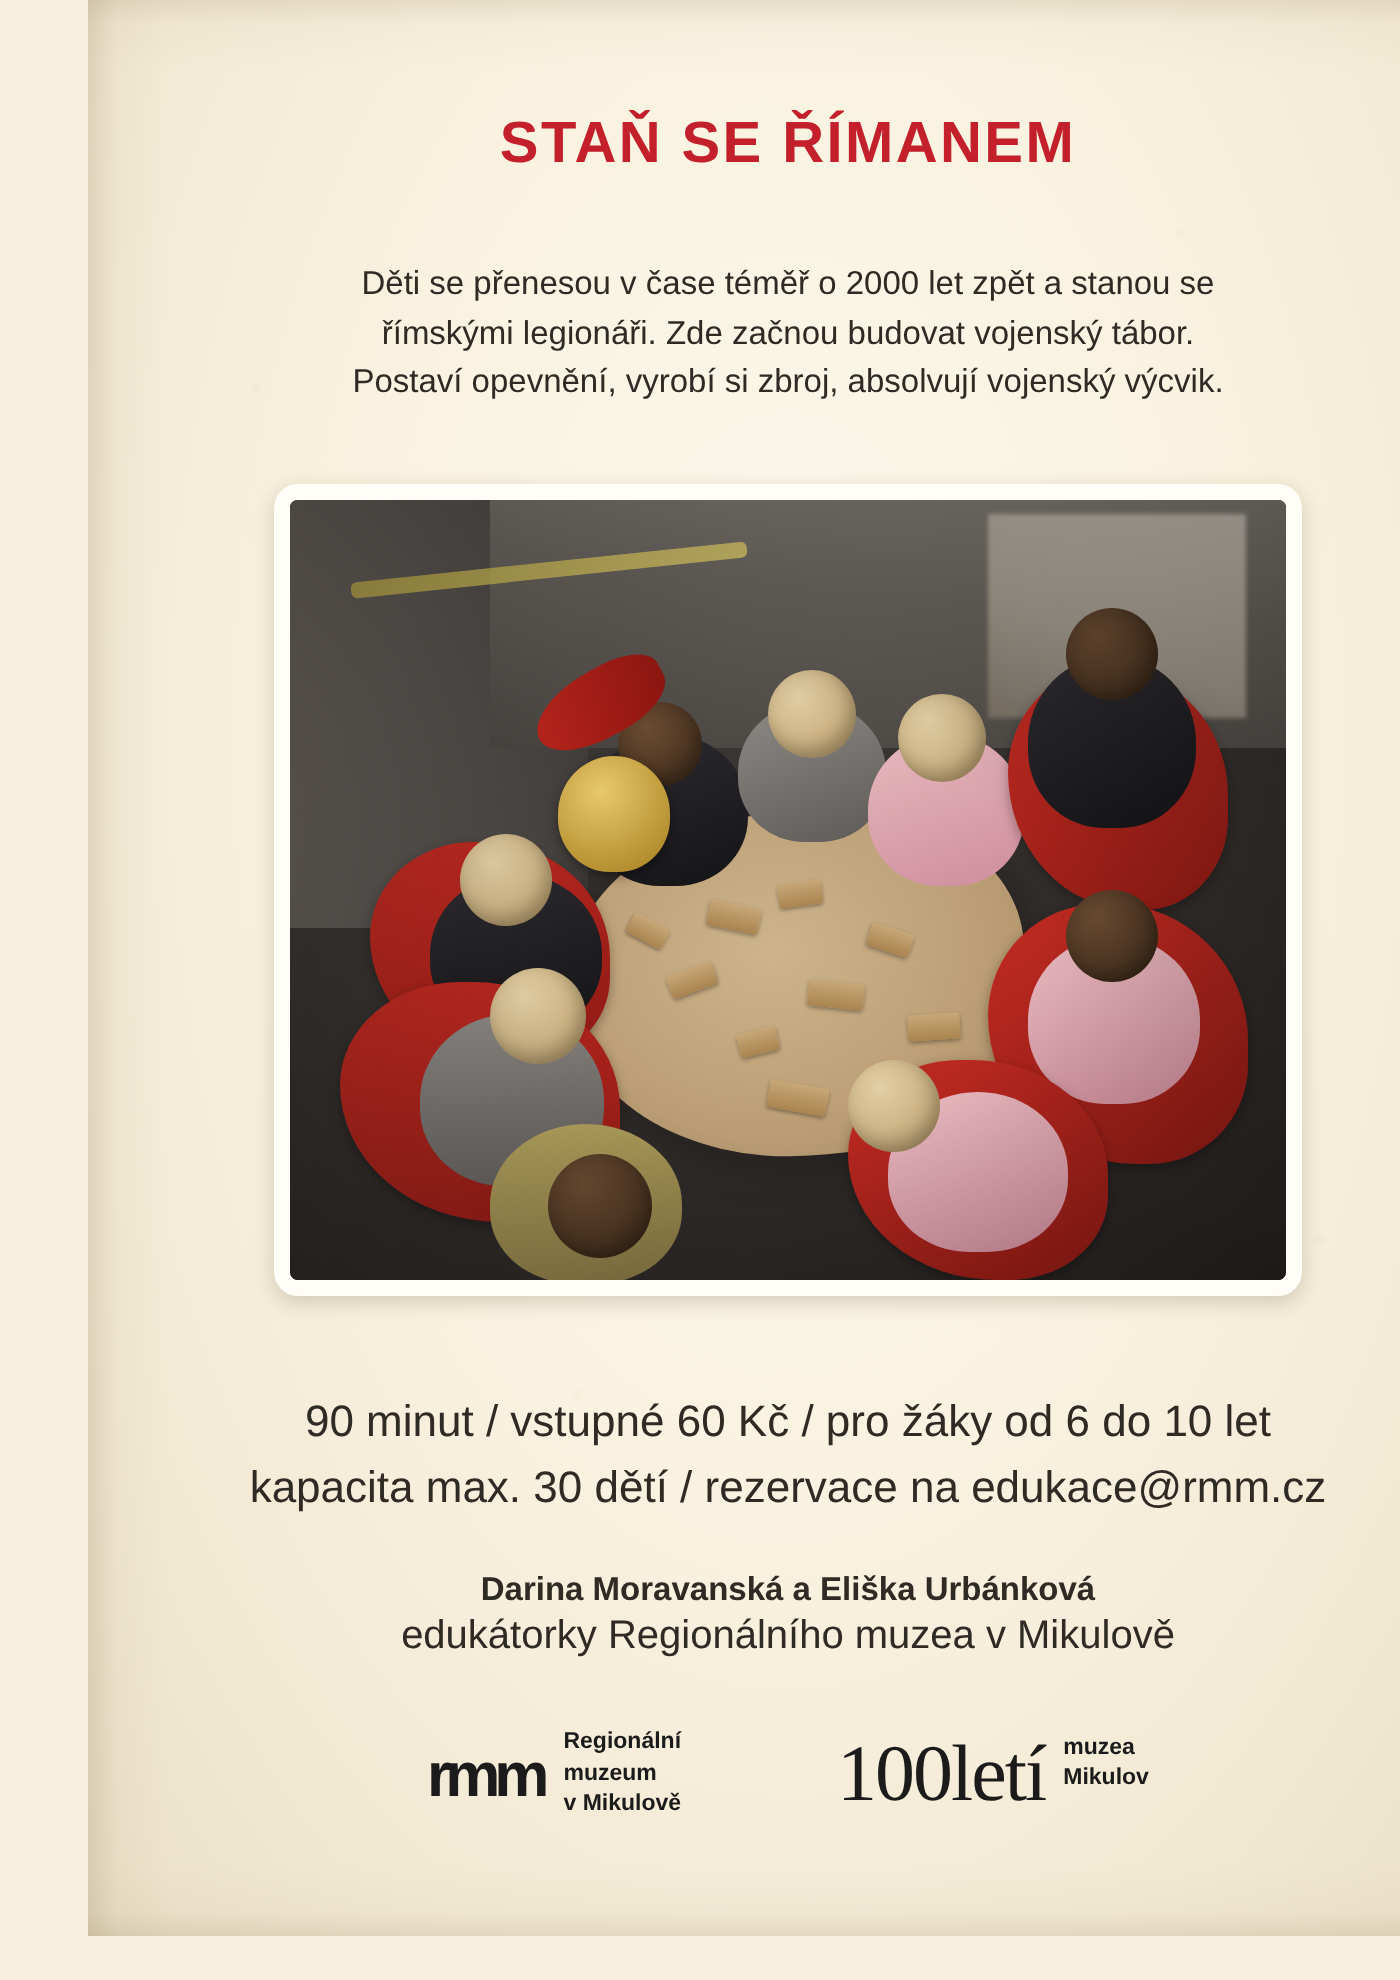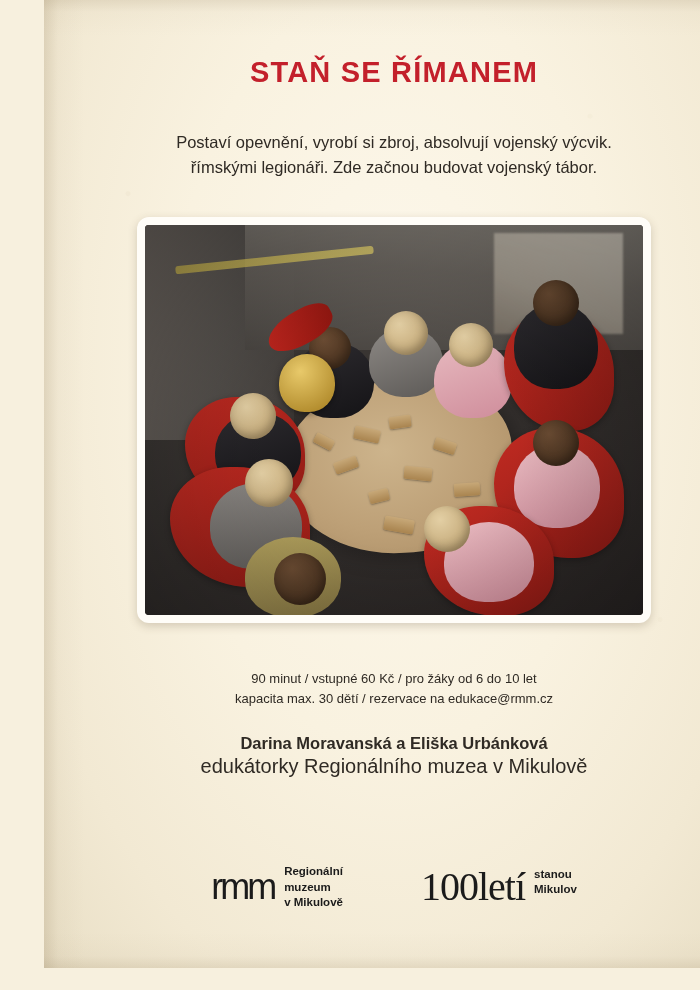--- a/index.html
+++ b/index.html
@@ -177,21 +177,21 @@
   .torso-grey { background: linear-gradient(160deg, #8e8a86, #5d5a57); }
   .torso-olive{ background: linear-gradient(160deg, #b4a35f, #837341); }
   .ph-shade {
     position: absolute; inset: 0;
     background: radial-gradient(ellipse at 50% 55%, rgba(0,0,0,0) 35%, rgba(0,0,0,0.30) 100%);
   }
 
   .details {
     margin-top: 46px;
     text-align: center;
-    font-size: 13px;
+    font-size: 22px;
     line-height: 1.5;
     color: #2f2a24;
   }
   .details .email { font-weight: normal; }
 
   .authors {
     margin-top: 26px;
     text-align: center;
     color: #2f2a24;
   }
@@ -203,22 +203,22 @@
     bottom: 58px;
     left: 0;
     width: 100%;
     display: flex;
     justify-content: center;
     align-items: center;
     gap: 78px;
   }
   .logo-rmm { display: flex; align-items: center; gap: 10px; }
   .rmm-mark {
-    font-size: 36px;
-    font-weight: normal;
+    font-size: 31px;
+    font-weight: bold;
     letter-spacing: -3px;
     color: #1b1b1b;
     line-height: 1;
   }
   .rmm-text {
     font-size: 11.5px;
     line-height: 1.32;
     color: #1b1b1b;
     font-weight: bold;
     text-align: left;
@@ -246,22 +246,23 @@
 
 <div class="poster">
   <div class="paper-texture"></div>
   <div class="paper-grain"></div>
 
   <div class="content">
 
     <h1 class="title">STAŇ SE ŘÍMANEM</h1>
 
     <div class="intro">
+      <span class="intro-line">Děti se přenesou v čase téměř o 2000 let zpět a stanou se</span>
+      <span class="intro-line">římskými legionáři. Zde začnou budovat vojenský tábor.</span>
       <span class="intro-line">Postaví opevnění, vyrobí si zbroj, absolvují vojenský výcvik.</span>
-      <span class="intro-line">římskými legionáři. Zde začnou budovat vojenský tábor.</span>
     </div>
 
     <div class="photo-frame">
       <div class="photo">
         <div class="ph-floor"></div>
         <div class="ph-wall-left"></div>
         <div class="ph-wall-top"></div>
         <div class="ph-window"></div>
         <div class="ph-stripe"></div>
 
@@ -337,18 +338,18 @@
       <div class="rmm-text">
         <div>Regionální</div>
         <div>muzeum</div>
         <div>v Mikulově</div>
       </div>
     </div>
 
     <div class="logo-100">
       <div class="logo-100-mark">100letí</div>
       <div class="logo-100-text">
-        <div>stanou</div>
+        <div>muzea</div>
         <div>Mikulov</div>
       </div>
     </div>
   </div>
 </div>
 
 </body></html>

